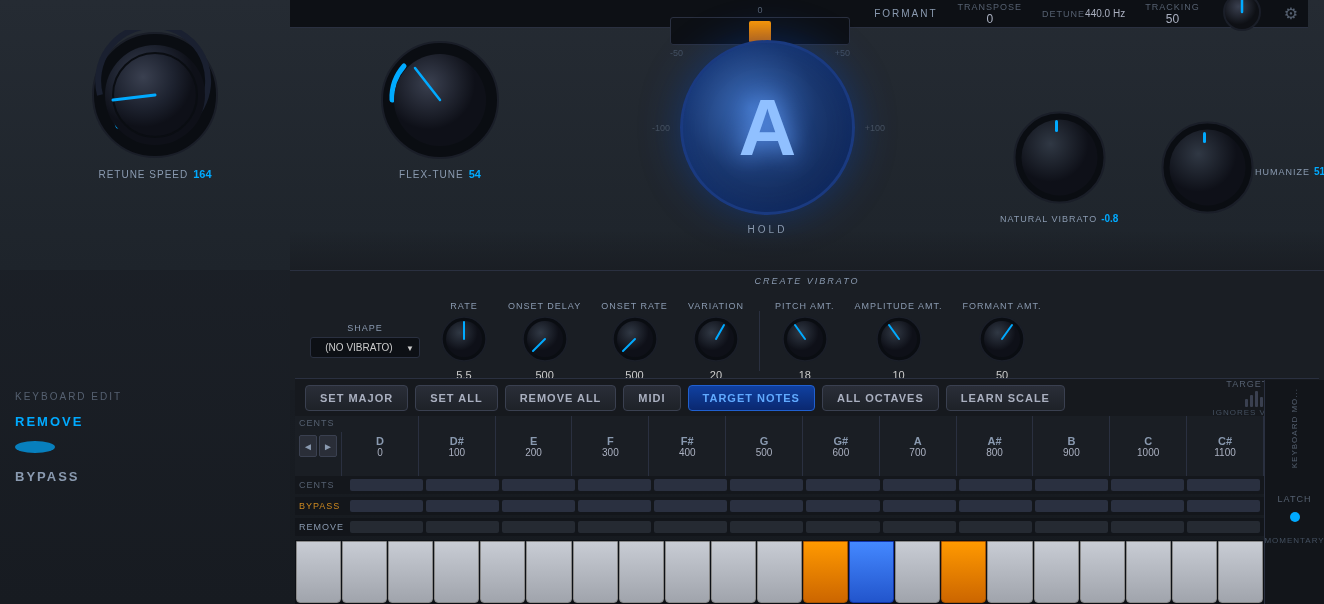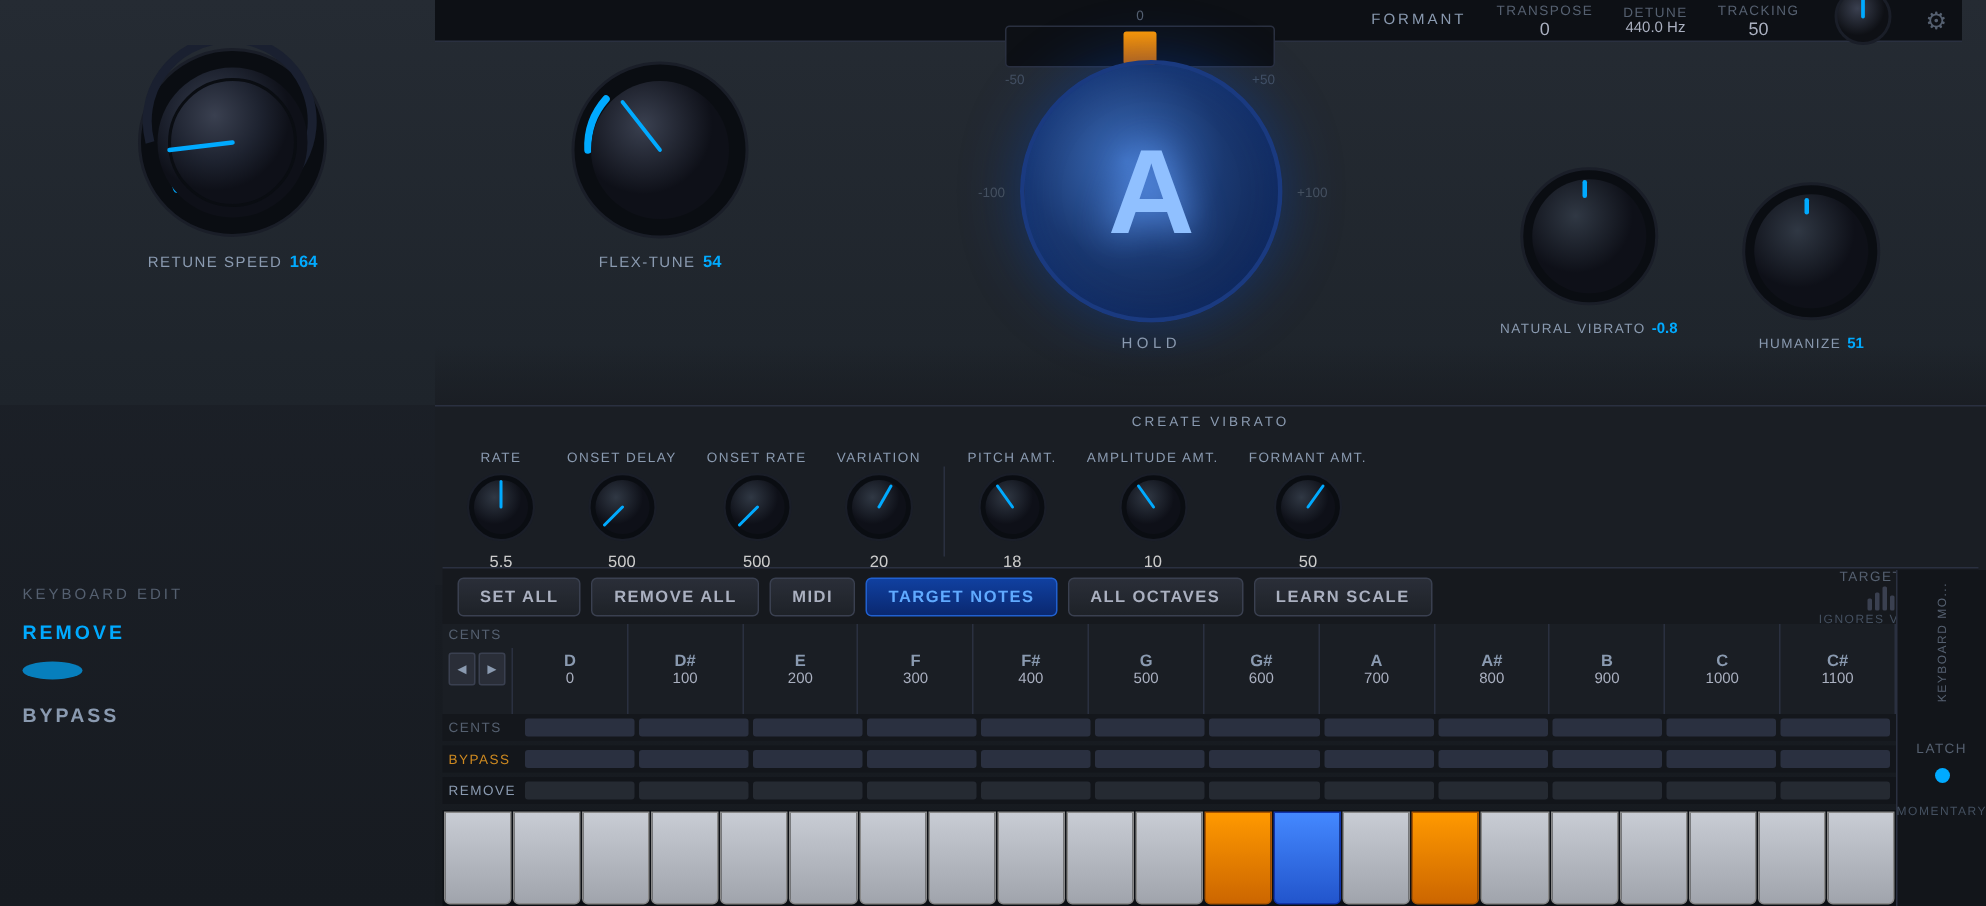--- a/index.html
+++ b/index.html
@@ -66,20 +66,21 @@
     }
 
     .create-vibrato-label {
       position: absolute;
       top: 5px;
       left: 50%;
       transform: translateX(-50%);
       font-size: 9px;
       letter-spacing: 2px;
       color: #8a9ab0;
+      font-style: italic;
     }
 
     .vibrato-section {
       display: flex;
       flex-direction: column;
       align-items: center;
       padding: 0 10px;
       padding-top: 20px;
     }
 
@@ -158,21 +159,21 @@
   </div>
 
   <div class="top-panel">
 
     <div style="position:absolute; top:0; right:16px; left:290px; height:28px; background:#0d1015; border-bottom:1px solid #2a3040; display:flex; align-items:center; justify-content:flex-end; padding:0 10px; gap:20px;">
       <div style="font-size:10px; letter-spacing:2px; color:#8a9ab0;">FORMANT</div>
       <div style="display:flex; flex-direction:column; align-items:center;">
         <div style="font-size:9px; color:#556070; letter-spacing:1px;">TRANSPOSE</div>
         <div style="font-size:12px; color:#aab0c0;">0</div>
       </div>
-      <div style="display:flex; flex-direction:column; align-items:center;">
+      <div style="display:flex; flex-direction:row; align-items:center;">
         <div style="font-size:9px; color:#556070; letter-spacing:1px;">DETUNE</div>
         <div style="font-size:10px; color:#aab0c0;">440.0 Hz</div>
       </div>
       <div style="display:flex; flex-direction:column; align-items:center;">
         <div style="font-size:9px; color:#556070; letter-spacing:1px;">TRACKING</div>
         <div style="font-size:12px; color:#aab0c0;">50</div>
       </div>
 
       <div style="position:relative;">
         <svg width="44" height="44" viewBox="0 0 44 44">
@@ -276,21 +277,21 @@
           <circle cx="47.5" cy="47.5" r="38" fill="url(#rg3)"></circle>
           <rect x="43" y="10" width="3" height="12" rx="1.5" fill="#00aaff"></rect>
         </svg>
       </div>
       <div style="display:flex; gap:4px; align-items:baseline; margin-top:4px;">
         <div style="font-size:9px; letter-spacing:1px; color:#8a9ab0;">NATURAL VIBRATO</div>
         <div style="font-size:10px; color:#00aaff; font-weight:bold;">-0.8</div>
       </div>
     </div>
 
-    <div style="position:absolute; top:120px; left:1160px; display:flex; flex-direction:column; align-items:center;">
+    <div style="position:absolute; top:120px; left:1160px; display:flex; flex-direction:row; align-items:center;">
       <div>
         <svg width="95" height="95" viewBox="0 0 95 95">
           <defs>
             <radialGradient id="rg4" cx="38%" cy="32%">
               <stop offset="0%" stop-color="#303844"></stop>
               <stop offset="100%" stop-color="#0e1018"></stop>
             </radialGradient>
           </defs>
           <circle cx="47.5" cy="47.5" r="45" fill="#0a0d12" stroke="#1a1e28" stroke-width="2"></circle>
           <circle cx="47.5" cy="47.5" r="38" fill="url(#rg4)"></circle>
@@ -302,20 +303,27 @@
         <div style="font-size:10px; color:#00aaff; font-weight:bold;">51</div>
       </div>
     </div>
 
     <div style="position:absolute; bottom:0; left:290px; right:0; height:40px; background:linear-gradient(180deg, transparent, #1a1e24);"></div>
   </div>
 
   <div class="middle-panel">
     <div class="create-vibrato-label" style="font-size:9px; letter-spacing:2px; color:#8a9ab0; position:absolute; top:5px; left:50%; transform:translateX(-50%);">CREATE VIBRATO</div>
 
+    <div class="vibrato-section">
+      <div style="font-size:9px; letter-spacing:1px; color:#8a9ab0; margin-bottom:4px;">SHAPE</div>
+      <div style="background:#0d1015; border:1px solid #2a3040; border-radius:3px; padding:4px 20px 4px 8px; font-size:10px; color:#ccc; cursor:pointer; min-width:110px; text-align:center; position:relative;">
+        <span>(NO VIBRATO)</span>
+        <span style="position:absolute; right:5px; top:50%; transform:translateY(-50%); font-size:8px;">▼</span>
+      </div>
+    </div>
 
     <div class="vibrato-section">
       <div style="font-size:9px; letter-spacing:1px; color:#8a9ab0; margin-bottom:4px;">RATE</div>
       <div>
         <svg width="48" height="48" viewBox="0 0 48 48">
           <circle cx="24" cy="24" r="22" fill="#0a0d12" stroke="#1a1e28" stroke-width="1.5"></circle>
           <circle cx="24" cy="24" r="18" fill="url(#rg5)"></circle>
           <defs>
             <radialGradient id="rg5" cx="38%" cy="32%">
               <stop offset="0%" stop-color="#303844"></stop>
@@ -397,20 +405,21 @@
           <circle cx="24" cy="24" r="22" fill="#0a0d12" stroke="#1a1e28" stroke-width="1.5"></circle>
           <circle cx="24" cy="24" r="18" fill="url(#rg5)"></circle>
           <line x1="24" y1="24" x2="34" y2="10" stroke="#00aaff" stroke-width="2" stroke-linecap="round"></line>
         </svg>
       </div>
       <div style="font-size:11px; color:#ccc; margin-top:2px;">50</div>
     </div>
   </div>
 
   <div class="button-row" style="position:absolute; top:378px; left:295px; right:5px; height:38px; background:#16191e; border-top:1px solid #2a3040; display:flex; align-items:center; gap:7px;">
+    <button class="btn">SET MAJOR</button>
     <button class="btn">SET ALL</button>
     <button class="btn btn-remove-all">REMOVE ALL</button>
     <button class="btn btn-midi">MIDI</button>
     <button class="btn btn-target-notes">TARGET NOTES</button>
     <button class="btn btn-all-octaves">ALL OCTAVES</button>
     <button class="btn btn-learn-scale">LEARN SCALE</button>
 
     <div style="margin-left:auto; display:flex; flex-direction:column; align-items:center; padding-right:8px;">
       <div style="font-size:9px; color:#556070; letter-spacing:1px; margin-bottom:2px;">TARGETING</div>
 

